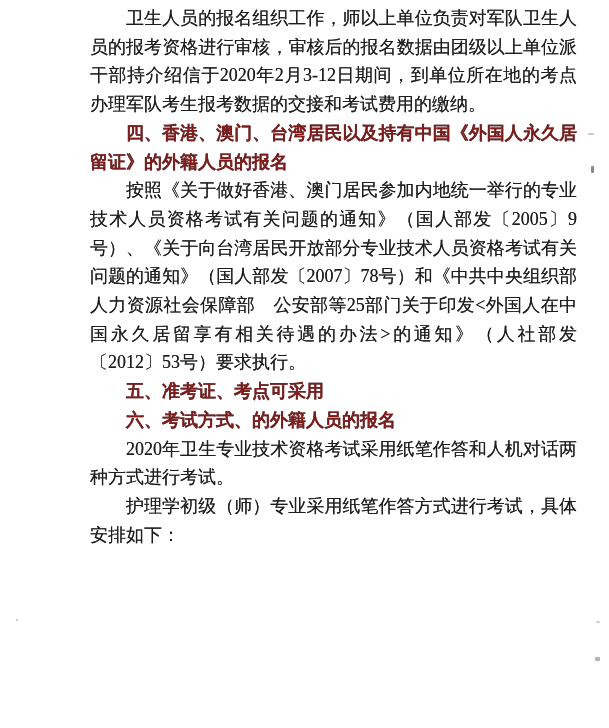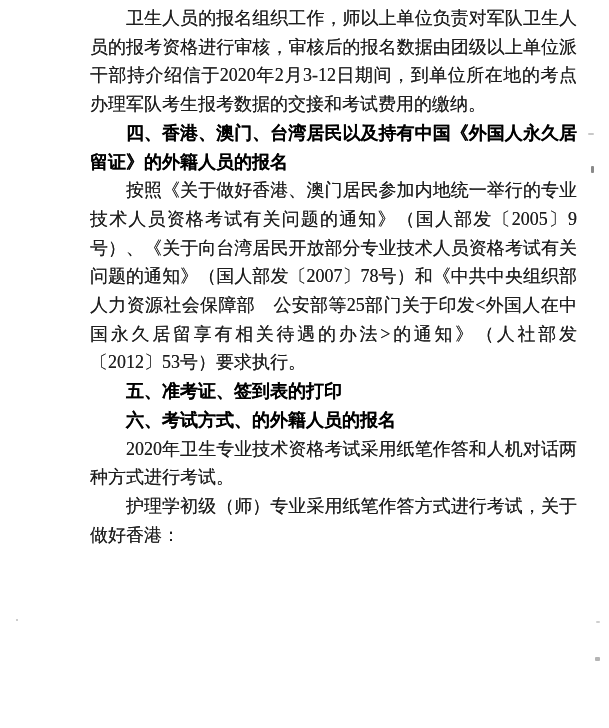--- a/index.html
+++ b/index.html
@@ -32,47 +32,47 @@
     padding: 0;
     font-size: 18px;
     line-height: 28.7px;
     text-indent: 2em;
   }
   .body-par { font-weight: normal; }
   .no-indent { text-indent: 0; }
   .heading {
     font-family: "Liberation Sans", "DejaVu Sans", sans-serif;
     font-weight: bold;
-    color: #000000;
+    color: #7f1d1d;
   }
   .speck {
     position: absolute;
     border-radius: 1px;
   }
 </style>
 </head>
 <body>
 
 <div class="page">
 
   <div class="text-column">
     <p class="body-par no-indent">卫生人员的报名组织工作，师以上单位负责对军队卫生人员的报考资格进行审核，审核后的报名数据由团级以上单位派干部持介绍信于2020年2月3-12日期间，到单位所在地的考点办理军队考生报考数据的交接和考试费用的缴纳。</p>
 
     <h2 class="heading">四、香港、澳门、台湾居民以及持有中国《外国人永久居留证》的外籍人员的报名</h2>
 
     <p class="body-par">按照《关于做好香港、澳门居民参加内地统一举行的专业技术人员资格考试有关问题的通知》（国人部发〔2005〕9号）、《关于向台湾居民开放部分专业技术人员资格考试有关问题的通知》（国人部发〔2007〕78号）和《中共中央组织部人力资源社会保障部　公安部等25部门关于印发&lt;外国人在中国永久居留享有相关待遇的办法&gt;的通知》（人社部发〔2012〕53号）要求执行。</p>
 
-    <h2 class="heading">五、准考证、签到表的打印</h2>
+    <h2 class="heading">五、准考证、考点可采用</h2>
 
 
     <h2 class="heading">六、考试方式、的外籍人员的报名</h2>
 
     <p class="body-par">2020年卫生专业技术资格考试采用纸笔作答和人机对话两种方式进行考试。</p>
 
-    <p class="body-par">护理学初级（师）专业采用纸笔作答方式进行考试，关于做好香港：</p>
+    <p class="body-par">护理学初级（师）专业采用纸笔作答方式进行考试，具体安排如下：</p>
   </div>
 
   <div class="speck" style="left:588px; top:133px; width:6px; height:2px; background:#c8c8c8;"></div>
   <div class="speck" style="left:591px; top:166px; width:3px; height:7px; background:#8a8a8a;"></div>
   <div class="speck" style="left:16px; top:619px; width:2px; height:2px; background:#bdbdbd;"></div>
   <div class="speck" style="left:596px; top:621px; width:4px; height:2px; background:#cfcfcf;"></div>
   <div class="speck" style="left:595px; top:657px; width:5px; height:4px; background:#b5b5b5;"></div>
 
 </div>
 

